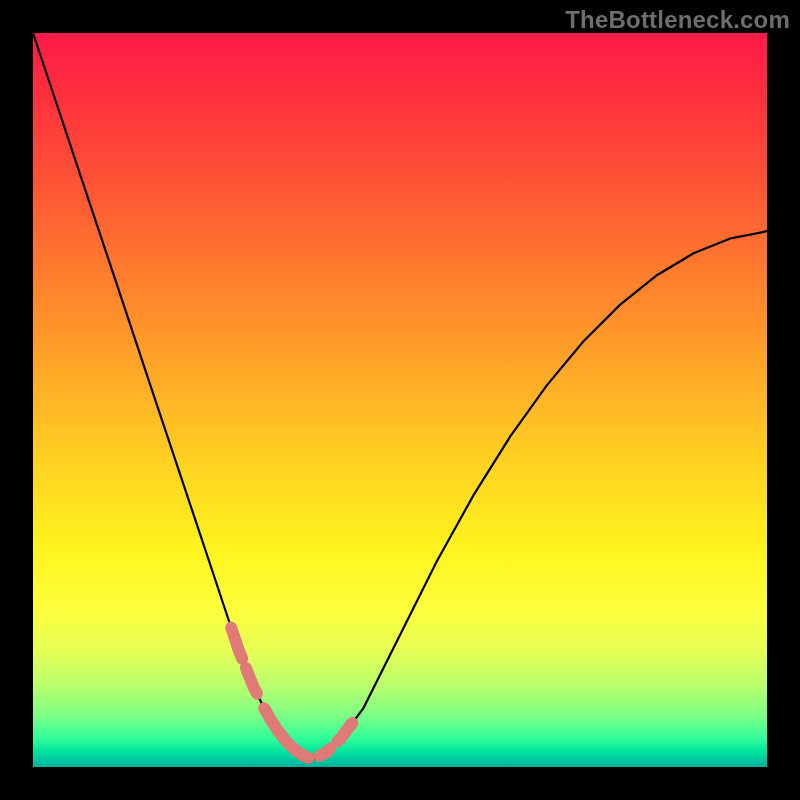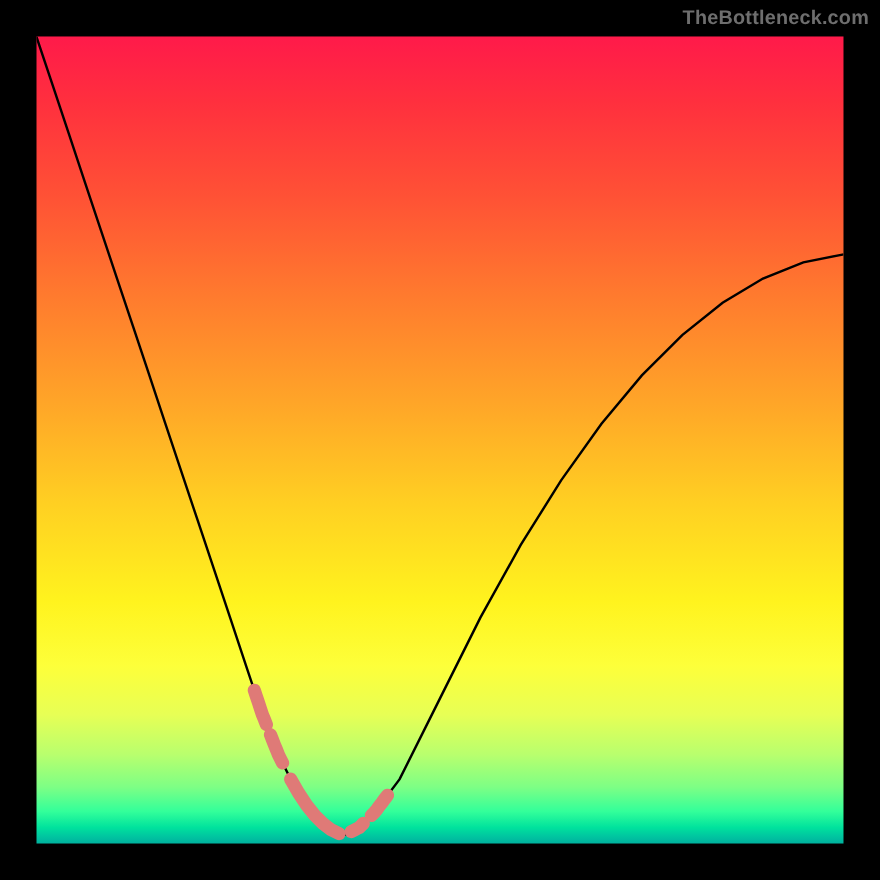--- a/index.html
+++ b/index.html
@@ -16,21 +16,21 @@
       #fff31e 70%,
       #fdff3a 78%,
       #e7ff55 84%,
       #b8ff6e 89%,
       #7dff85 93%,
       #33ff9a 96%,
       #00e29d 98%,
       #00c8a0 99%,
       #00b09e 100%);
   }
-  .wm{position:absolute;top:6px;right:10px;color:#6e6e6e;font-size:18px;font-weight:600;letter-spacing:.2px;user-select:none}
+  .wm{position:absolute;top:6px;right:10px;color:#6e6e6e;font-size:24px;font-weight:600;letter-spacing:.2px;user-select:none}
   svg{position:absolute;inset:0}
   .curve{fill:none;stroke:#000;stroke-width:2.2}
   .beads{fill:none;stroke:#df7a77;stroke-width:12;stroke-linecap:round}
 </style>
 </head>
 <body>
 
 <div class="stage">
   <div class="wm">TheBottleneck.com</div>
   <div class="plot">

